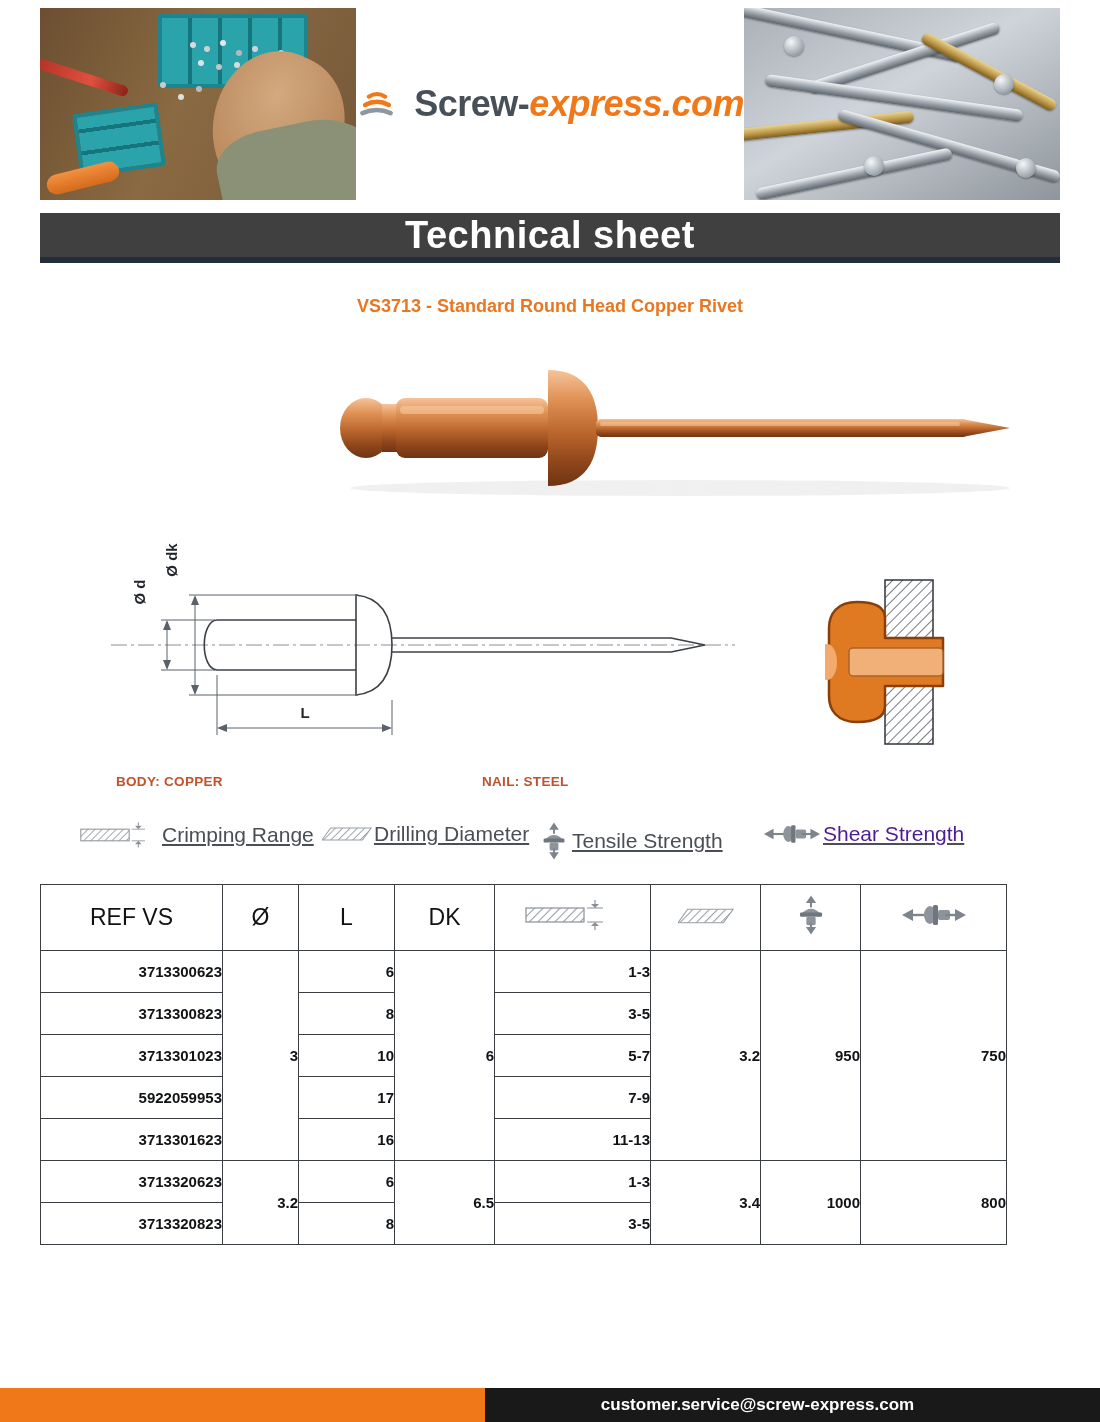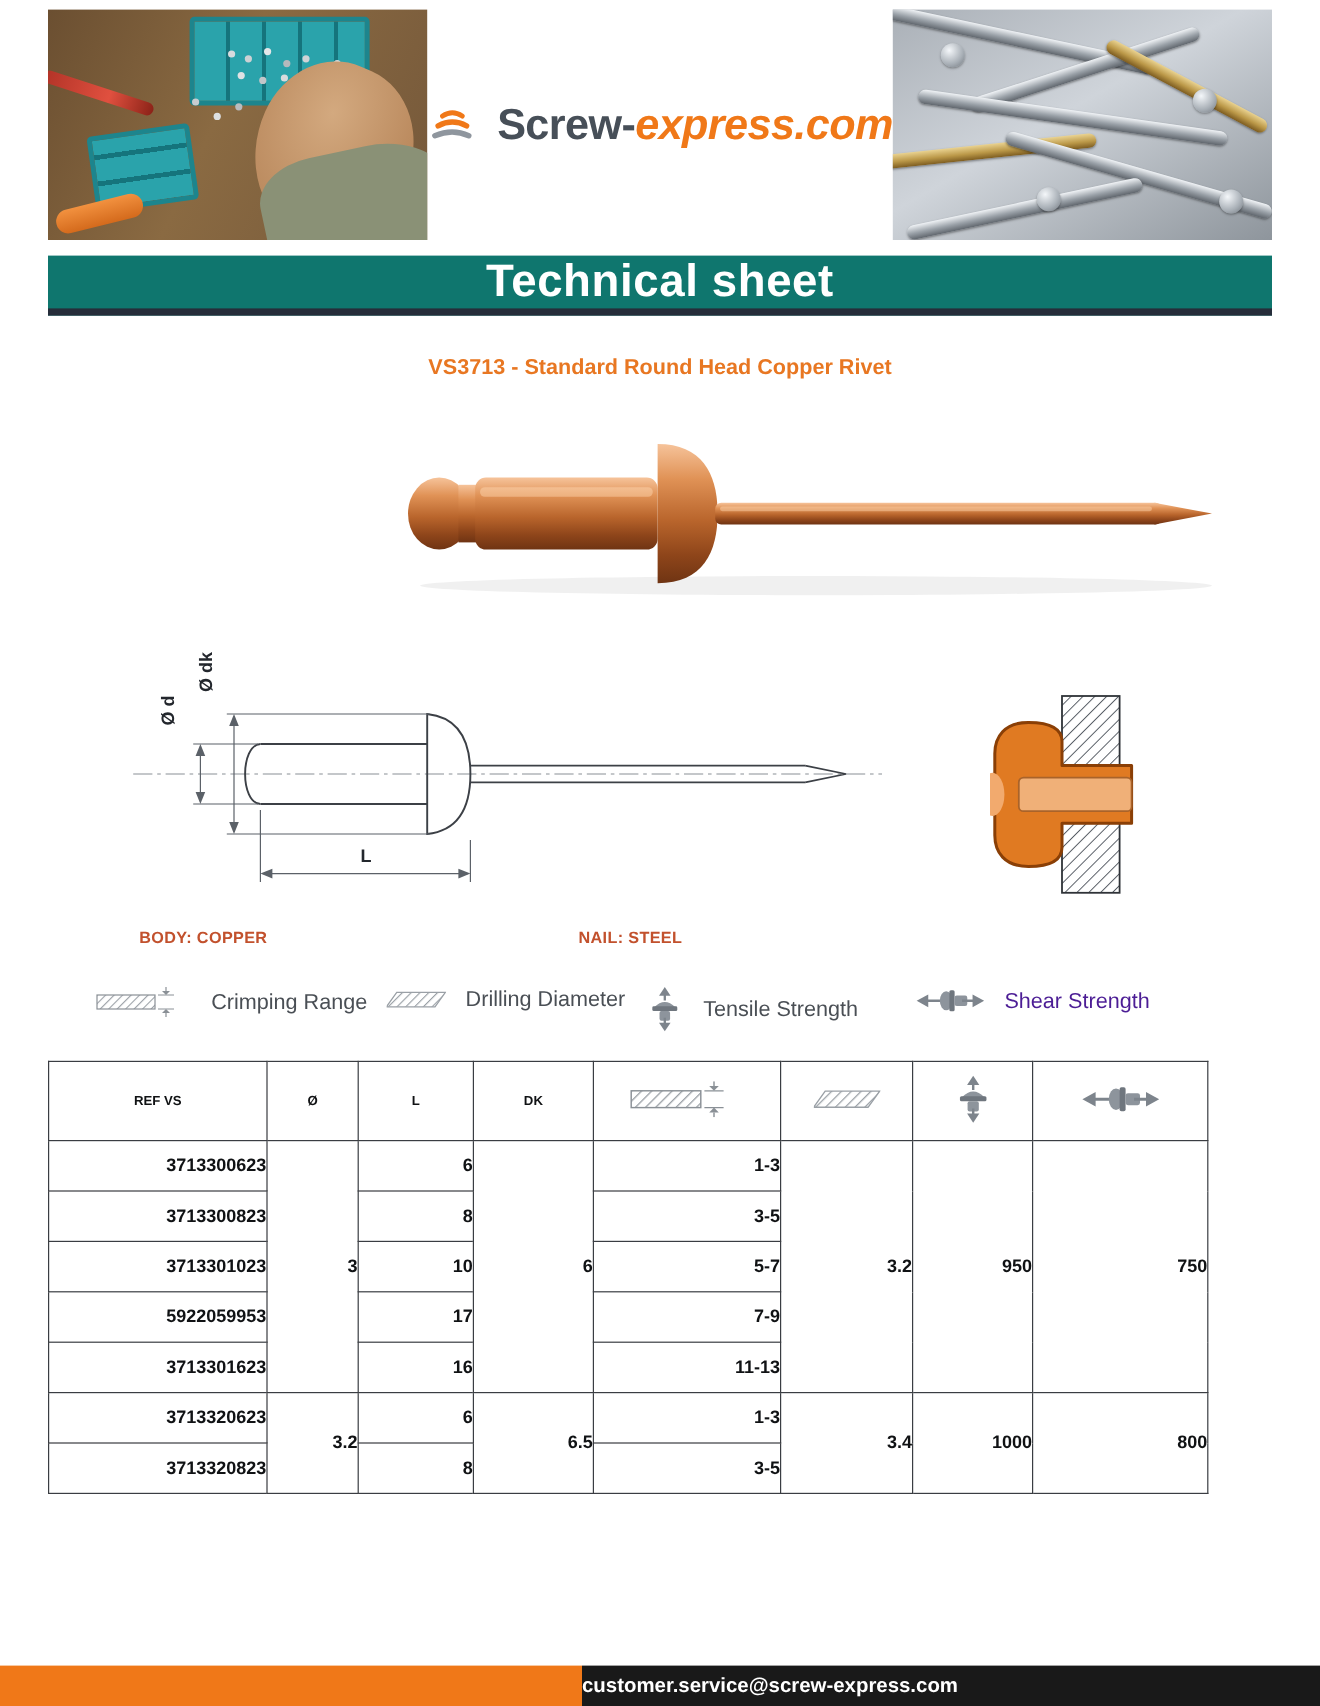--- a/index.html
+++ b/index.html
@@ -47,55 +47,55 @@
   .hd1 { left:40px; top:28px; } .hd2 { left:250px; top:66px; } .hd3 { left:120px; top:148px; } .hd4 { left:272px; top:150px; }
 
   
   .logo { position:absolute; left:356px; top:8px; width:388px; height:192px;
           display:flex; align-items:center; justify-content:center; gap:20px; }
   .brand-text { font-size:36px; letter-spacing:-0.5px; white-space:nowrap; }
   .brand-dark { color:#474f58; font-weight:800; }
   .brand-orange { color:#f07818; font-style:italic; font-weight:700; }
 
   
-  .banner { position:absolute; left:40px; top:213px; width:1020px; height:50px; background:#0f766e;
+  .banner { position:absolute; left:40px; top:213px; width:1020px; height:50px; background:#404040;
             border-bottom:6px solid #262d3a; display:flex; align-items:center; justify-content:center; }
   .banner-title { color:#ffffff; font-size:38px; font-weight:800; letter-spacing:0.5px; }
 
   
   .product-title { position:absolute; left:0; top:296px; width:100%; text-align:center;
                    color:#e87722; font-size:18px; font-weight:700; }
 
   
   .product-photo { position:absolute; left:300px; top:356px; }
   .tech-drawing  { position:absolute; left:105px; top:510px; }
   .cross-section { position:absolute; left:825px; top:578px; }
   .dim-text { font-family:"Liberation Sans", sans-serif; font-size:15px; fill:#23272d; font-weight:700; }
 
   
   .material-label { position:absolute; top:774px; font-size:13.5px; font-weight:700; color:#c2512d; letter-spacing:0.3px;text-align:center; }
   .material-body { left:116px; }
   .material-nail { left:482px; }
 
   
-  .legend-item { position:absolute; top:822px; display:flex; align-items:center; gap:16px;
-                 font-size:18px; color:#4a4f55; }
+  .legend-item { position:absolute; top:822px; display:flex; align-items:center; gap:2px;
+                 font-size:21px; color:#4a4f55;text-decoration:underline; }
   .legend-crimp { left:80px; } .legend-drill { left:322px; } .legend-tensile { left:538px; } .legend-shear { left:763px; }
   .legend-shear .legend-label { color:#4c1d95; }
 
   
   .spec-table { position:absolute; left:40px; top:884px; border-collapse:collapse; table-layout:fixed; background:#fff; }
   .spec-table th, .spec-table td { border:1.4px solid #3a3d42; text-align:center; vertical-align:middle; color:#101214; }
-  .spec-table th { font-size:11px; font-weight:700; height:66px; }
+  .spec-table th { font-size:23px; font-weight:400; height:66px; }
   .spec-table td { font-size:15px; font-weight:700; height:42px;text-align:right; }
 
   
   .footer { position:absolute; left:0; bottom:0; width:1100px; height:34px; display:flex; }
   .footer-orange { flex:1; background:#f07818; }
-  .footer-dark { width:615px; background:#191919; display:flex; align-items:center; justify-content:flex-start;
+  .footer-dark { width:615px; background:#191919; display:flex; align-items:center; justify-content:center;
                  padding-right:70px; }
   .footer-email { color:#ffffff; font-weight:700; font-size:17px; }
 </style>
 </head>
 <body>
 
 <svg style="position:absolute;width:0;height:0" aria-hidden="true">
   <defs>
     <pattern id="hatchA" width="6" height="6" patternUnits="userSpaceOnUse" patternTransform="rotate(45)">
       <rect width="6" height="6" fill="#ffffff"></rect>

